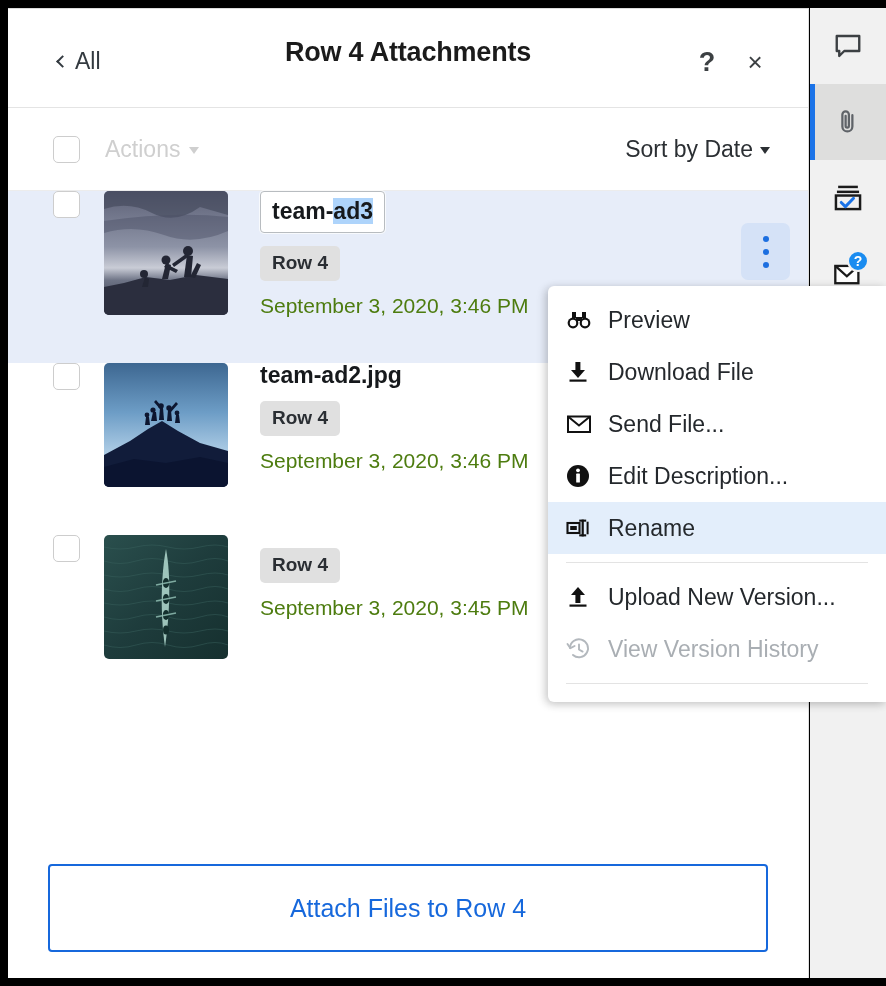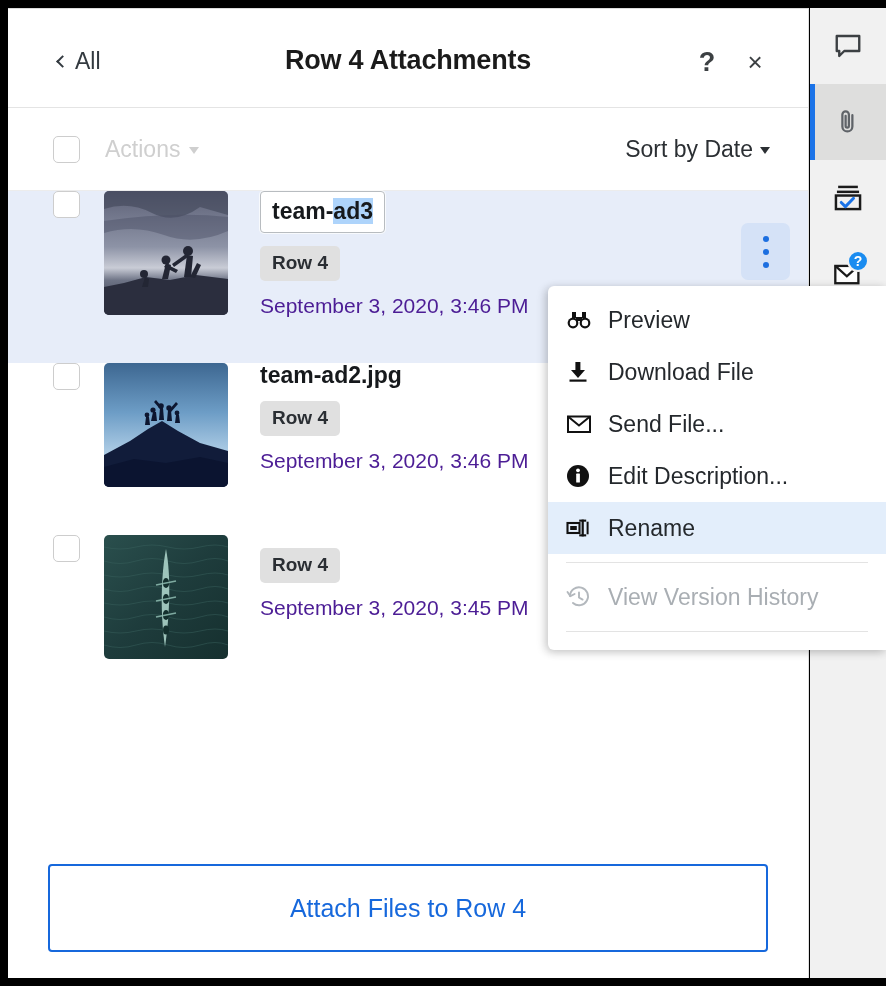--- a/index.html
+++ b/index.html
@@ -45,21 +45,21 @@
     font-size: 23px; color: #333a40; cursor: pointer;
   }
   .back-chevron {
     display:inline-block; width: 9px; height: 9px;
     border-left: 2.2px solid #333a40;
     border-bottom: 2.2px solid #333a40;
     transform: rotate(45deg);
     margin-top: -1px;
   }
   .panel-title {
-    position: absolute; left: 0; right: 0; top: 36px;
+    position: absolute; left: 0; right: 0; top: 28px;
     text-align: center;
     font-size: 27px; font-weight: bold; color: #1b1b1b;
     letter-spacing: -0.2px;
   }
   .header-actions {
     position: absolute; right: 40px; top: 40px;
     display: flex; align-items: center; gap: 22px;
   }
   .icon-btn {
     width: 26px; height: 26px;
@@ -145,21 +145,21 @@
     display: inline-block;
     margin-top: 13px;
     background: #e0e0e0;
     color: #2a2e33;
     font-size: 19px; font-weight: bold;
     border-radius: 5px;
     padding: 6px 12px 7px 12px;
   }
   .fdate {
     margin-top: 13px;
-    font-size: 21px; color: #4c1d95;
+    font-size: 21px; color: #4d7c0f;
   }
 
   .kebab {
     position: absolute; right: 18px; top: 32px;
     width: 49px; height: 57px;
     border-radius: 7px;
     background: #d5e2f7;
     display: flex; flex-direction: column;
     align-items: center; justify-content: center;
     gap: 7px; cursor: pointer;
@@ -510,20 +510,30 @@
           <rect x="13.2" y="1.6" width="7" height="2.1"></rect>
           <rect x="13.2" y="16.3" width="7" height="2.1"></rect>
           <rect x="20.6" y="3.7" width="2" height="12.6"></rect>
         </svg>
       </span>
       <span>Rename</span>
     </div>
 
     <div class="ctx-sep"></div>
 
+    <div class="ctx-item">
+      <span class="ctx-icon">
+        <svg width="24" height="22" viewBox="0 0 24 22" fill="#111">
+          <path d="M12 1 L19 9 H5 Z"></path>
+          <rect x="9.4" y="8" width="5" height="9"></rect>
+          <rect x="3.5" y="18.5" width="17" height="2.2"></rect>
+        </svg>
+      </span>
+      <span>Upload New Version...</span>
+    </div>
 
     <div class="ctx-item disabled">
       <span class="ctx-icon">
         <svg width="26" height="24" viewBox="0 0 26 24" fill="none" stroke="#b3b8bd" stroke-width="1.9">
           <path d="M4 11 A9 9 0 1 1 7 18" stroke-linecap="round"></path>
           <path d="M1.5 7 L4.4 11.2 L8.6 9" stroke-linecap="round" stroke-linejoin="round"></path>
           <path d="M13 7.5 V12.5 L16.6 14.6" stroke-linecap="round"></path>
         </svg>
       </span>
       <span>View Version History</span>

